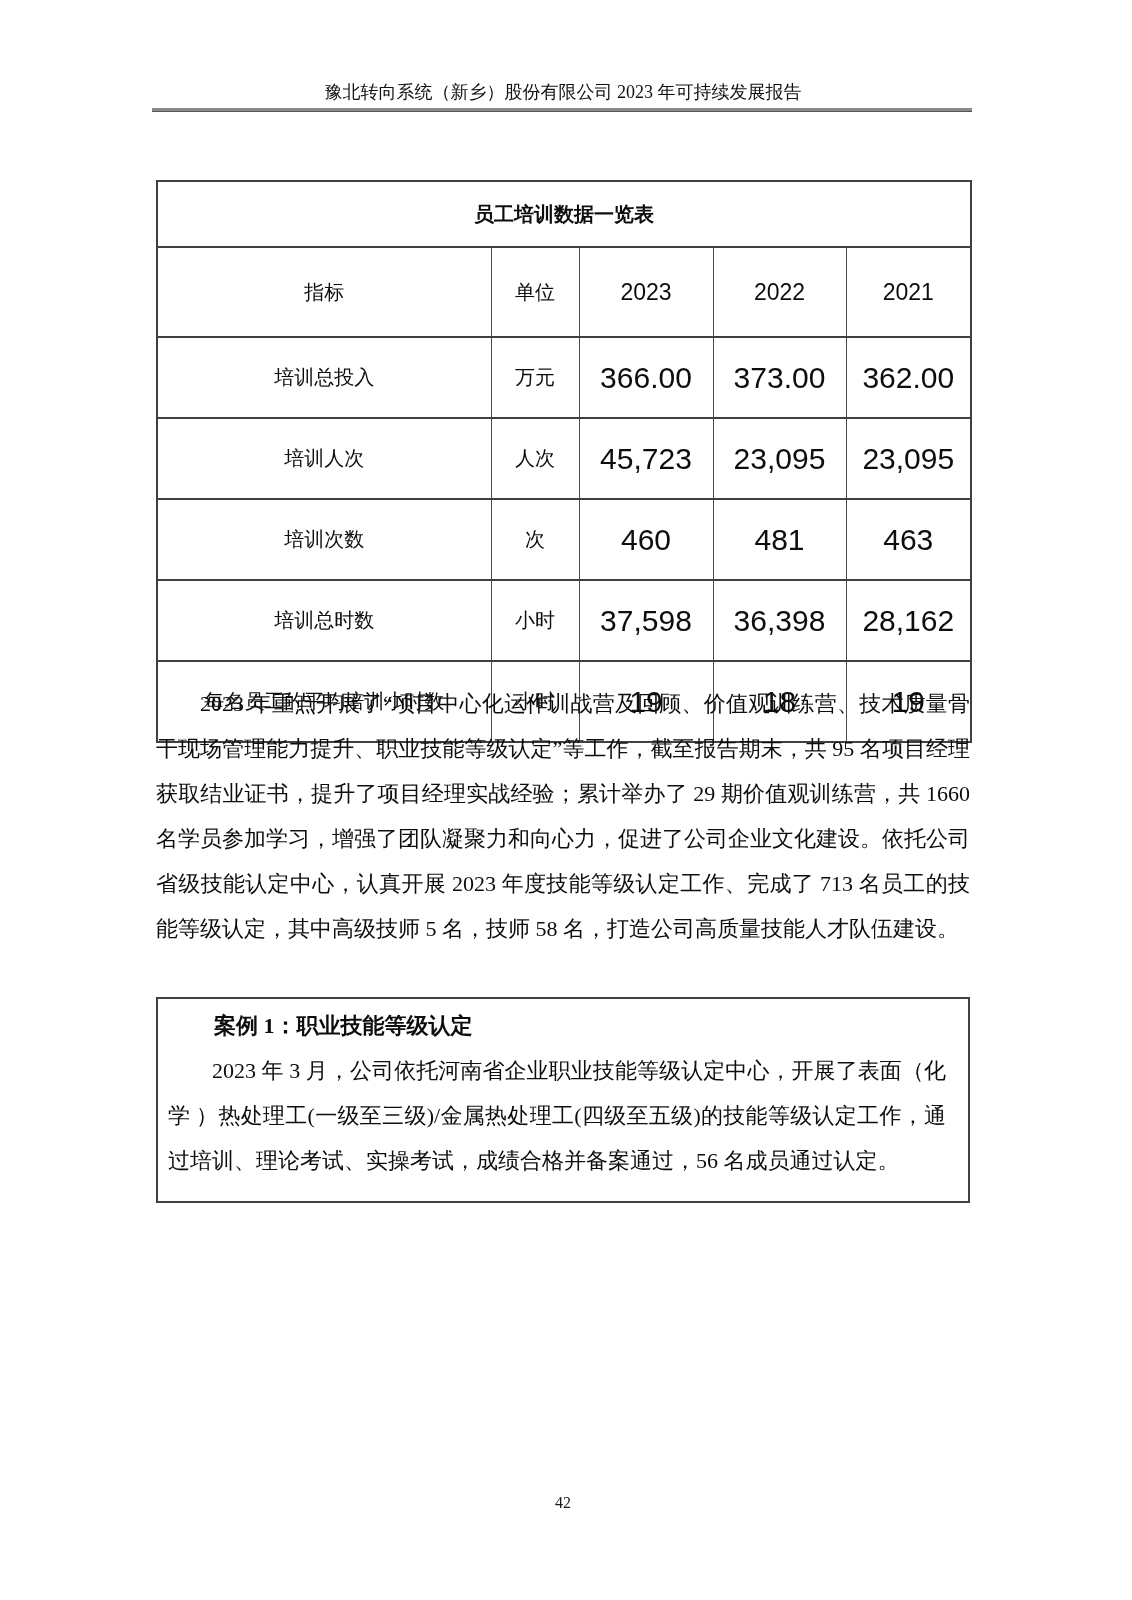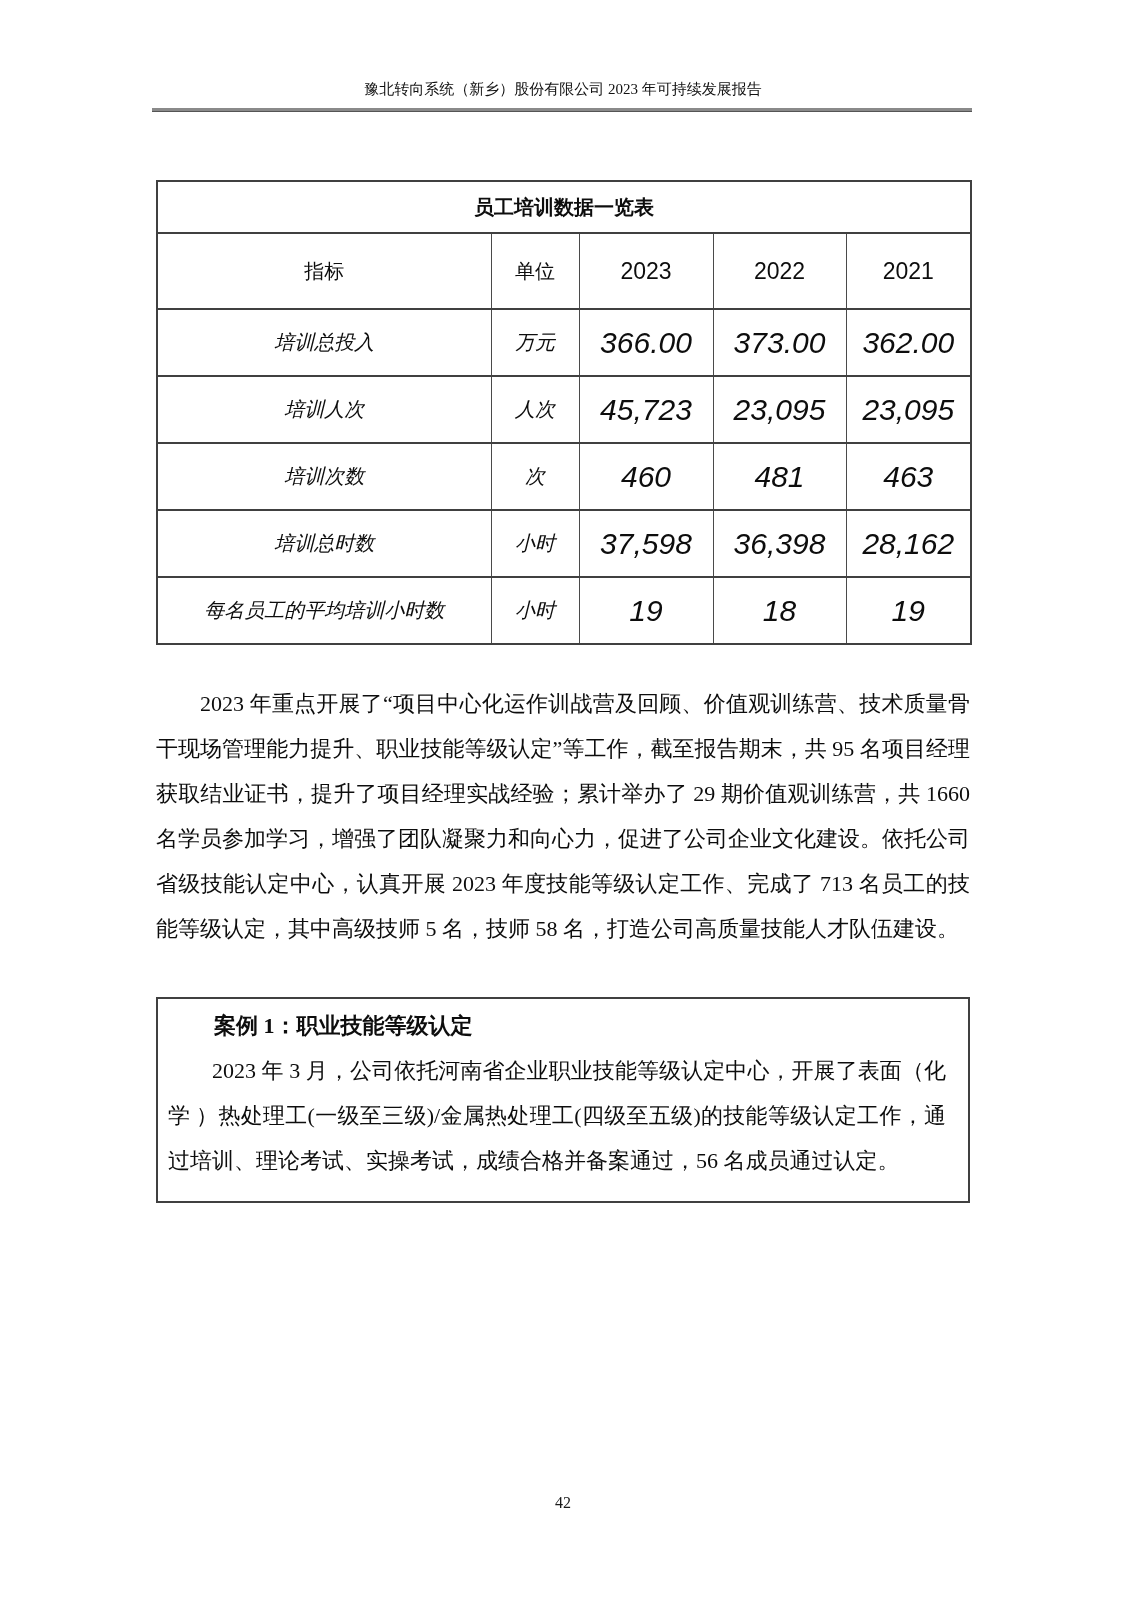--- a/index.html
+++ b/index.html
@@ -8,44 +8,44 @@
     position:relative;
     width:1132px;height:1600px;
     background:#ffffff;
     font-family:"Liberation Serif","DejaVu Serif",serif;
     color:#000;
     overflow:hidden;
   }
   
   .doc-header{
     position:absolute;top:80px;left:156px;width:814px;
-    text-align:center;font-size:15px;color:#111;
+    text-align:center;font-size:18px;color:#111;
     white-space:nowrap;
   }
   .header-rule{
     position:absolute;top:108px;left:152px;width:820px;height:3px;
     background:#8a8a8a;border-bottom:1px solid #555;
   }
   
   table.train-table{
     position:absolute;top:180px;left:156px;width:814px;
     border-collapse:collapse;table-layout:fixed;
     border:2px solid #404040;
   }
   table.train-table td{
     border-left:1px solid #4a4a4a;border-right:1px solid #4a4a4a;
     border-top:2px solid #404040;border-bottom:2px solid #404040;
-    text-align:center;vertical-align:middle;padding:5px;
+    text-align:center;vertical-align:middle;padding:12px;
     color:#0d0d0d;
   }
   col.c1{width:334px;} col.c2{width:88px;}
   col.c3{width:134px;} col.c4{width:133px;} col.c5{width:125px;}
   td.t-title{height:40px;font-size:20px;font-weight:bold;}
   tr.head-row td{height:64px;}
-  tr.data-row td{height:55px;font-style:italic;}
+  tr.data-row td{height:55px;}
   .cn{font-size:20px;}
   .num{font-family:"Liberation Sans","DejaVu Sans",sans-serif;font-size:30px;}
   .yr{font-family:"Liberation Sans","DejaVu Sans",sans-serif;font-size:23px;}
   
   .body-para{
     position:absolute;top:681px;left:156px;width:814px;
     font-size:22px;line-height:45px;
     text-align:justify;text-indent:2em;
     margin:0;color:#0d0d0d;
   }

